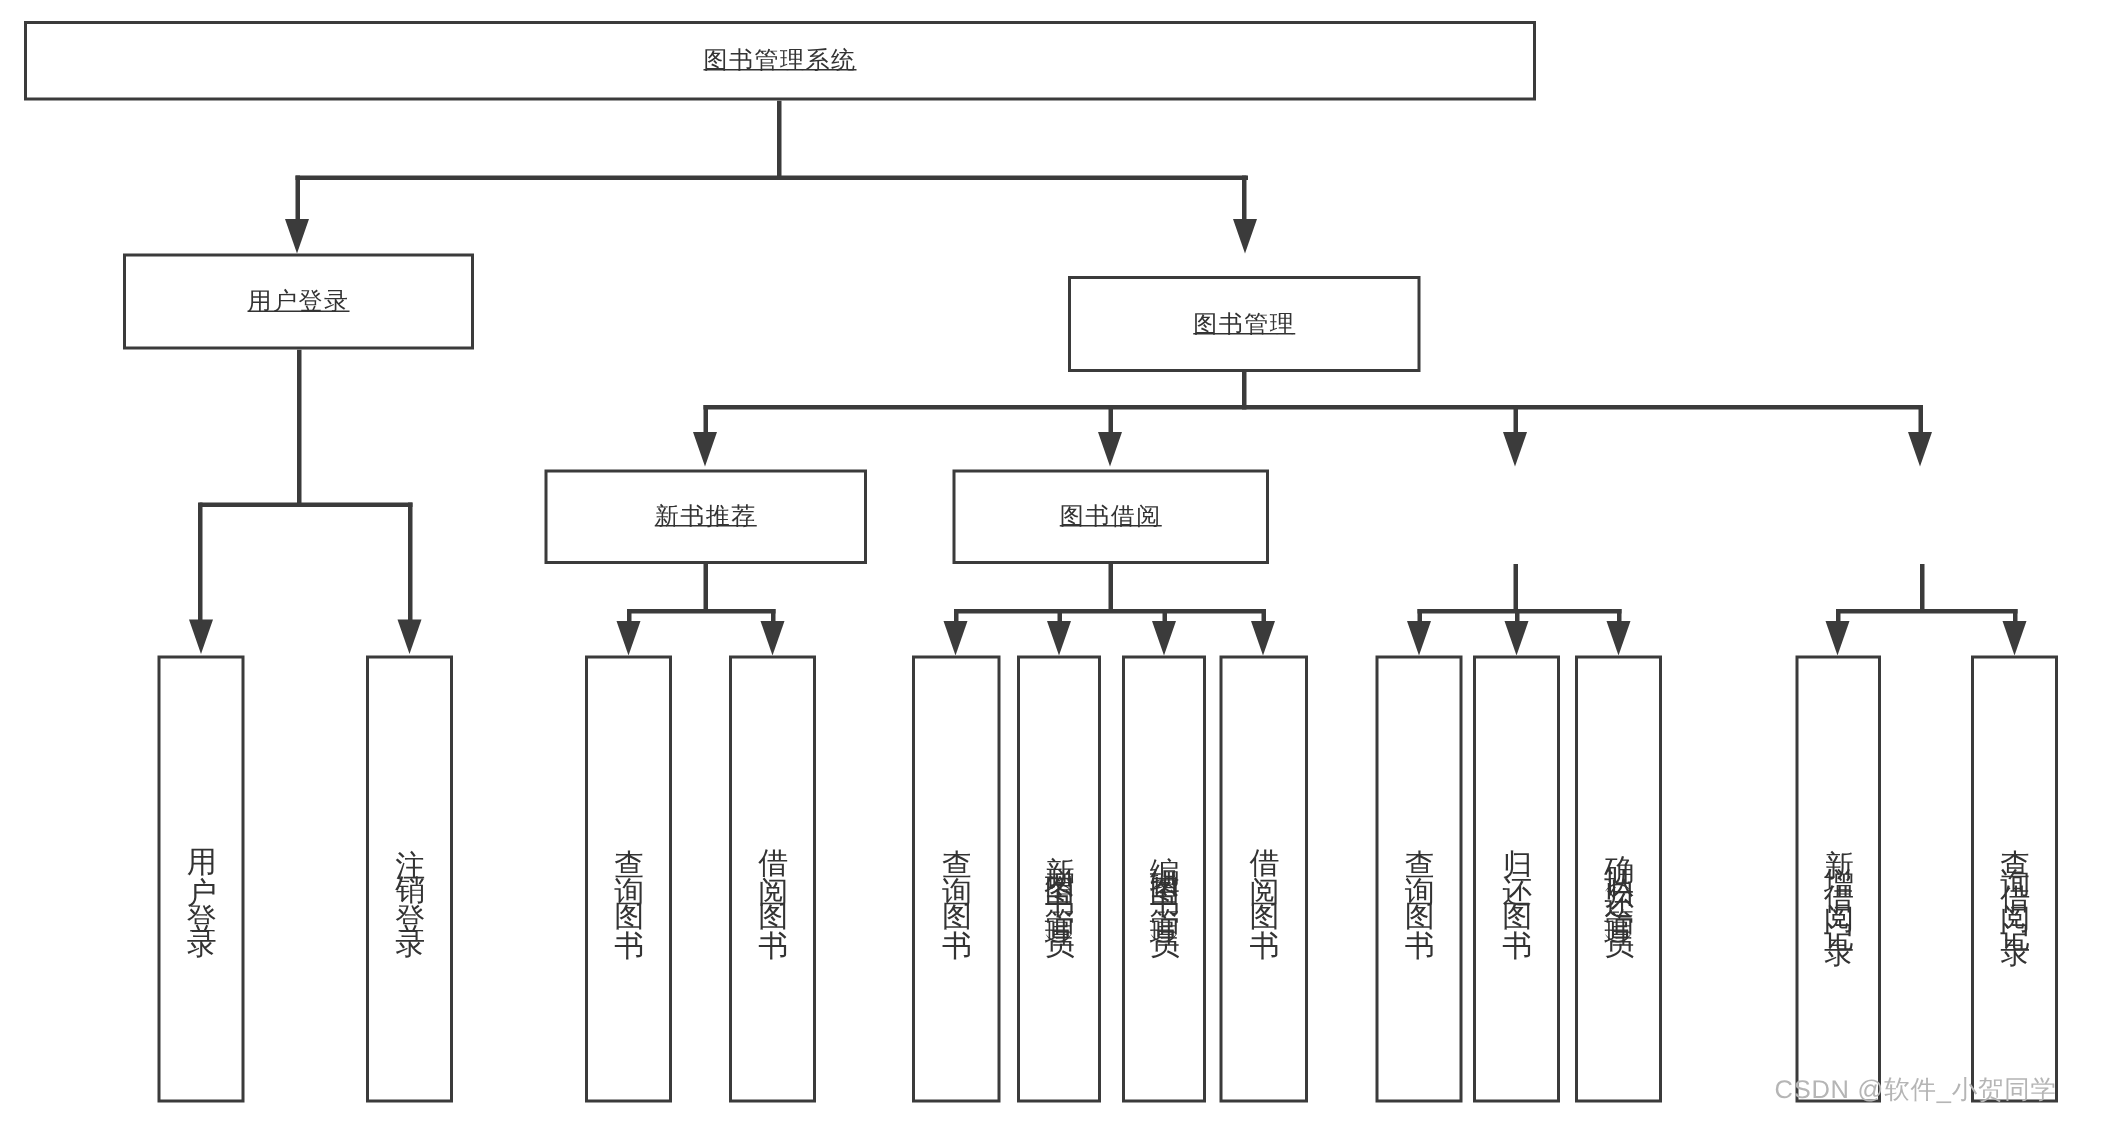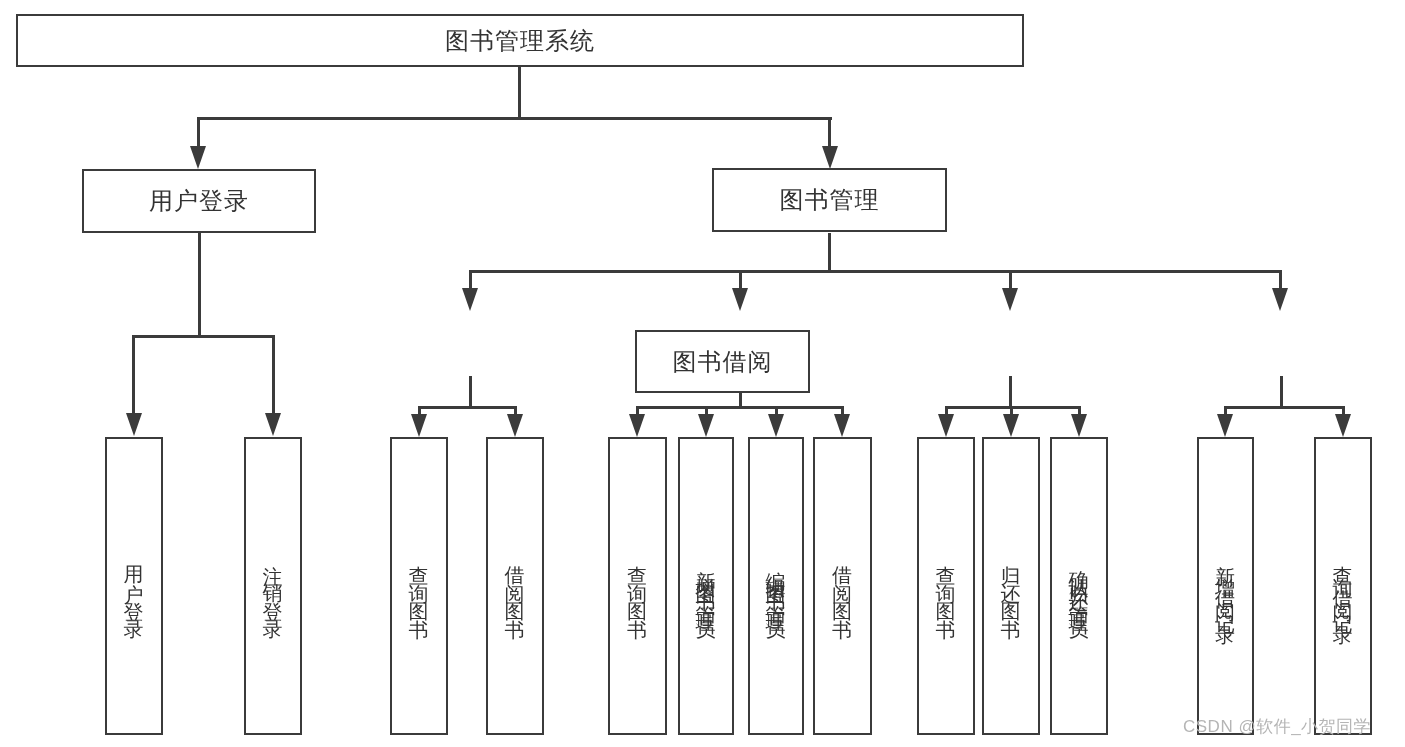--- a/index.html
+++ b/index.html
@@ -5,21 +5,21 @@
   html,body{margin:0;padding:0;background:#fff;}
   .canvas{
     position:relative;width:1405px;height:747px;background:#ffffff;
     font-family:"Liberation Sans","DejaVu Sans",sans-serif;overflow:hidden;
   }
   
   .hbox{
     position:absolute;box-sizing:border-box;border:2.5px solid #3b3b3b;background:#ffffff;
     display:flex;align-items:center;justify-content:center;z-index:2;
   }
-  .hlabel{font-size:24px;color:#333333;letter-spacing:1px;white-space:nowrap;}
+  .hlabel{font-size:16px;color:#333333;letter-spacing:1px;white-space:nowrap;text-decoration:underline;}
   .vbox{
     position:absolute;top:437px;height:298px;box-sizing:border-box;border:2.5px solid #3b3b3b;
     background:#ffffff;display:flex;align-items:center;justify-content:center;z-index:2;
   }
   .vlabel{
     writing-mode:vertical-rl;text-orientation:mixed;line-height:1;
     font-size:20px;color:#333333;white-space:nowrap;
   }
   .ls4{letter-spacing:18px;}
   .ls6{letter-spacing:12px;}
@@ -100,25 +100,28 @@
   <i class="ln" style="left:1342px;top:406px;width:3px;height:10px;"></i>
   <i class="arw" style="left:1335px;top:414px;"></i>
 
   <div class="hbox" style="left:16px;top:14px;width:1008px;height:53px;">
     <span class="hlabel">图书管理系统</span>
   </div>
 
   <div class="hbox" style="left:82px;top:169px;width:234px;height:64px;">
     <span class="hlabel">用户登录</span>
   </div>
-  <div class="hbox" style="left:712px;top:168px;width:235px;height:64px;">
+  <div class="hbox" style="left:712px;top:184px;width:235px;height:64px;">
     <span class="hlabel">图书管理</span>
   </div>
 
-  <div class="hbox" style="left:635px;top:330px;width:175px;height:63px;">
+  <div class="hbox" style="left:363px;top:313px;width:215px;height:63px;">
+    <span class="hlabel">新书推荐</span>
+  </div>
+  <div class="hbox" style="left:635px;top:313px;width:211px;height:63px;">
     <span class="hlabel">图书借阅</span>
   </div>
 
   <div class="vbox" style="left:105px;width:58px;">
     <span class="vlabel ls4">用户登录</span>
   </div>
   <div class="vbox" style="left:244px;width:58px;">
     <span class="vlabel ls4">注销登录</span>
   </div>
 

